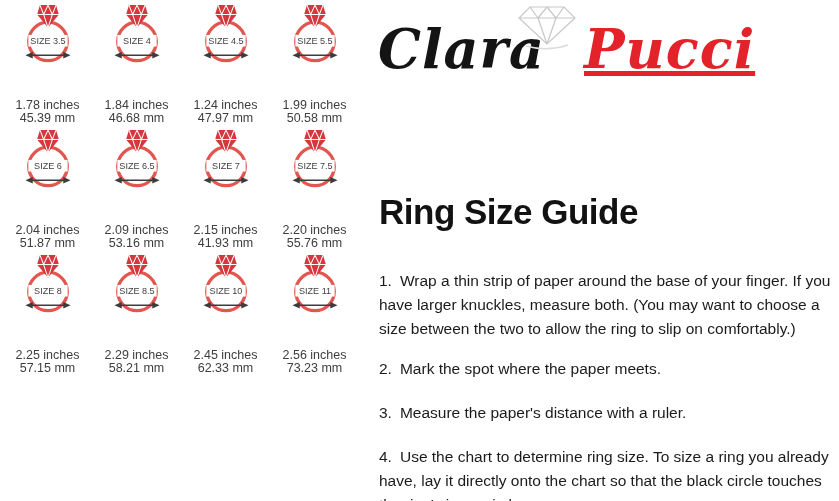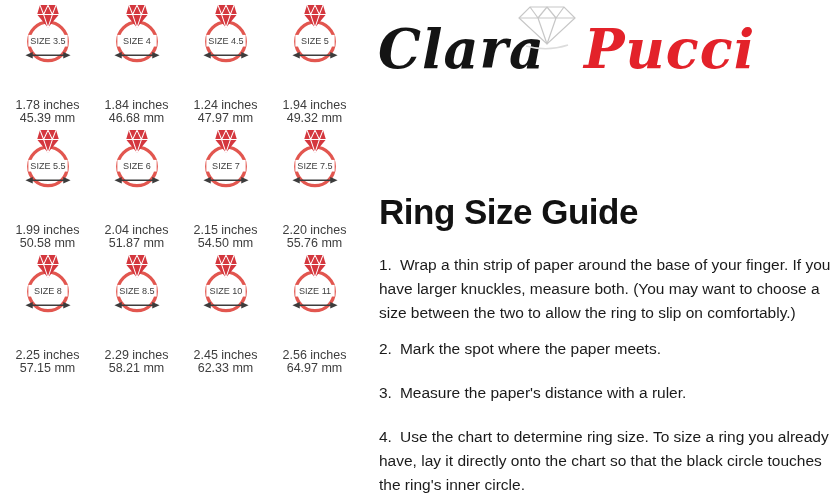--- a/index.html
+++ b/index.html
@@ -40,35 +40,35 @@
   
   .right-panel { position:absolute; left:378px; top:0; width:461px; height:501px; }
 
   .logo { position:relative; height:110px; }
   .logo-word {
     position:absolute; top:22px; line-height:1;
     font-family:"DejaVu Serif", serif; font-style:italic; font-weight:bold;
     font-size:54px; letter-spacing:1px; white-space:nowrap;
   }
   .logo-clara { left:0; color:#141414; }
-  .logo-pucci { left:206px; color:var(--logo-red,#e3222a); }
+  .logo-pucci { left:206px; color:var(--logo-red,#e3222a);text-decoration:underline; }
   .logo-diamond { position:absolute; left:138px; top:5px; }
   .logo-diamond path { fill:none; stroke:var(--logo-diamond-gray,#c7c7c7); stroke-width:1.2; }
   .logo-diamond .swoosh { stroke:#dcdcdc; stroke-width:1.6; }
 
   .page-title {
     position:absolute; left:1px; top:192px; margin:0;
     font-size:35px; font-weight:bold; color:#121212; letter-spacing:-0.5px;
   }
 
   .steps {
     position:absolute; left:1px; top:253px; width:460px;
     font-size:15.5px; line-height:24px; color:#1b1b1b;
   }
-  .step { margin:0 0 20px 0; }
+  .step { margin:16px 0 20px 0; }
   .step:first-child { margin-bottom:12px; }
   .step-num { margin-right:8px; }
 </style>
 </head>
 <body>
 
 <div id="ring-grid">
   <div class="ring-item">
     <svg class="ring-svg" viewBox="0 0 64 88">
       <circle class="ring-c" cx="32" cy="57" r="26.5"></circle>
@@ -125,40 +125,20 @@
         <polygon points="1,76 11,71.5 11,80.5"></polygon>
         <polygon points="63,76 53,71.5 53,80.5"></polygon>
       </g>
     </svg>
     <div class="measure">
       <div>1.24 inches</div>
       <div>47.97 mm</div>
     </div>
   </div>
 
-  <div class="ring-item">
-    <svg class="ring-svg" viewBox="0 0 64 88">
-      <circle class="ring-c" cx="32" cy="57" r="26.5"></circle>
-      <g>
-        <path class="dia" d="M21,7 L43,7 L47,20 L32,38 L17,20 Z"></path>
-        <path class="dia-lines" d="M17,20 L47,20 M21,7 L26,20 M43,7 L38,20 M32,7 L26,20 M32,7 L38,20 M26,20 L32,38 M38,20 L32,38"></path>
-      </g>
-      <rect class="band" x="5" y="48" width="54" height="16"></rect>
-      <text class="size-label" x="32" y="60.5" text-anchor="middle">SIZE 5</text>
-      <g class="arrow">
-        <line x1="9" y1="76" x2="55" y2="76"></line>
-        <polygon points="1,76 11,71.5 11,80.5"></polygon>
-        <polygon points="63,76 53,71.5 53,80.5"></polygon>
-      </g>
-    </svg>
-    <div class="measure">
-      <div>1.94 inches</div>
-      <div>49.32 mm</div>
-    </div>
-  </div>
 
   <div class="ring-item">
     <svg class="ring-svg" viewBox="0 0 64 88">
       <circle class="ring-c" cx="32" cy="57" r="26.5"></circle>
       <g>
         <path class="dia" d="M21,7 L43,7 L47,20 L32,38 L17,20 Z"></path>
         <path class="dia-lines" d="M17,20 L47,20 M21,7 L26,20 M43,7 L38,20 M32,7 L26,20 M32,7 L38,20 M26,20 L32,38 M38,20 L32,38"></path>
       </g>
       <rect class="band" x="5" y="48" width="54" height="16"></rect>
       <text class="size-label" x="32" y="60.5" text-anchor="middle">SIZE 5.5</text>
@@ -188,39 +168,59 @@
         <polygon points="1,76 11,71.5 11,80.5"></polygon>
         <polygon points="63,76 53,71.5 53,80.5"></polygon>
       </g>
     </svg>
     <div class="measure">
       <div>2.04 inches</div>
       <div>51.87 mm</div>
     </div>
   </div>
 
+  <div class="ring-item">
+    <svg class="ring-svg" viewBox="0 0 64 88">
+      <circle class="ring-c" cx="32" cy="57" r="26.5"></circle>
+      <g>
+        <path class="dia" d="M21,7 L43,7 L47,20 L32,38 L17,20 Z"></path>
+        <path class="dia-lines" d="M17,20 L47,20 M21,7 L26,20 M43,7 L38,20 M32,7 L26,20 M32,7 L38,20 M26,20 L32,38 M38,20 L32,38"></path>
+      </g>
+      <rect class="band" x="5" y="48" width="54" height="16"></rect>
+      <text class="size-label" x="32" y="60.5" text-anchor="middle">SIZE 6.5</text>
+      <g class="arrow">
+        <line x1="9" y1="76" x2="55" y2="76"></line>
+        <polygon points="1,76 11,71.5 11,80.5"></polygon>
+        <polygon points="63,76 53,71.5 53,80.5"></polygon>
+      </g>
+    </svg>
+    <div class="measure">
+      <div>2.09 inches</div>
+      <div>53.16 mm</div>
+    </div>
+  </div>
 
   <div class="ring-item">
     <svg class="ring-svg" viewBox="0 0 64 88">
       <circle class="ring-c" cx="32" cy="57" r="26.5"></circle>
       <g>
         <path class="dia" d="M21,7 L43,7 L47,20 L32,38 L17,20 Z"></path>
         <path class="dia-lines" d="M17,20 L47,20 M21,7 L26,20 M43,7 L38,20 M32,7 L26,20 M32,7 L38,20 M26,20 L32,38 M38,20 L32,38"></path>
       </g>
       <rect class="band" x="5" y="48" width="54" height="16"></rect>
       <text class="size-label" x="32" y="60.5" text-anchor="middle">SIZE 7</text>
       <g class="arrow">
         <line x1="9" y1="76" x2="55" y2="76"></line>
         <polygon points="1,76 11,71.5 11,80.5"></polygon>
         <polygon points="63,76 53,71.5 53,80.5"></polygon>
       </g>
     </svg>
     <div class="measure">
       <div>2.15 inches</div>
-      <div>54.50 mm</div>
+      <div>41.93 mm</div>
     </div>
   </div>
 
   <div class="ring-item">
     <svg class="ring-svg" viewBox="0 0 64 88">
       <circle class="ring-c" cx="32" cy="57" r="26.5"></circle>
       <g>
         <path class="dia" d="M21,7 L43,7 L47,20 L32,38 L17,20 Z"></path>
         <path class="dia-lines" d="M17,20 L47,20 M21,7 L26,20 M43,7 L38,20 M32,7 L26,20 M32,7 L38,20 M26,20 L32,38 M38,20 L32,38"></path>
       </g>
@@ -314,21 +314,21 @@
       <rect class="band" x="5" y="48" width="54" height="16"></rect>
       <text class="size-label" x="32" y="60.5" text-anchor="middle">SIZE 11</text>
       <g class="arrow">
         <line x1="9" y1="76" x2="55" y2="76"></line>
         <polygon points="1,76 11,71.5 11,80.5"></polygon>
         <polygon points="63,76 53,71.5 53,80.5"></polygon>
       </g>
     </svg>
     <div class="measure">
       <div>2.56 inches</div>
-      <div>64.97 mm</div>
+      <div>73.23 mm</div>
     </div>
   </div>
 </div>
 
 <div class="right-panel">
 
   <div class="logo">
     <span class="logo-word logo-clara">Clara</span>
     <svg class="logo-diamond" width="62" height="48" viewBox="0 0 62 48">
       <path d="M14,2 L48,2 L59,13 L31,39 L3,13 Z"></path>

